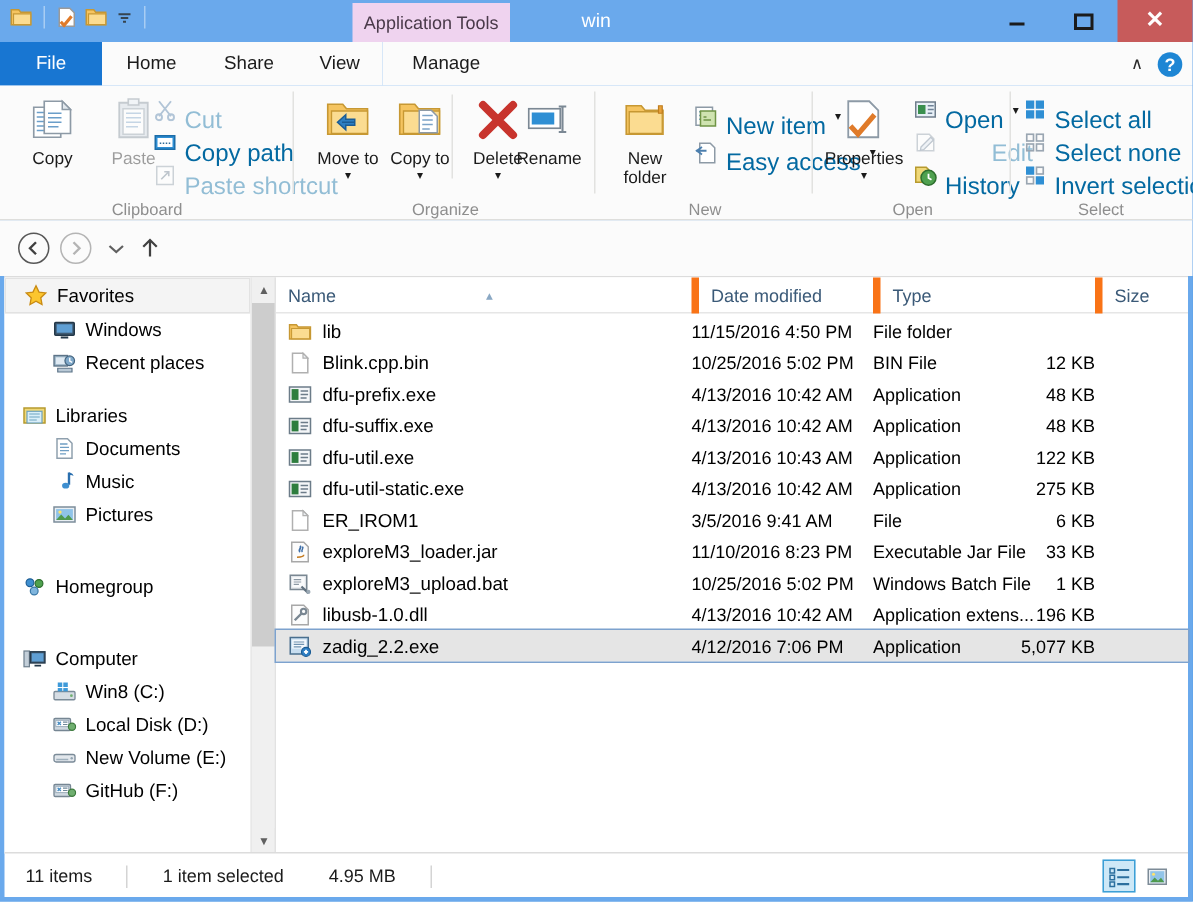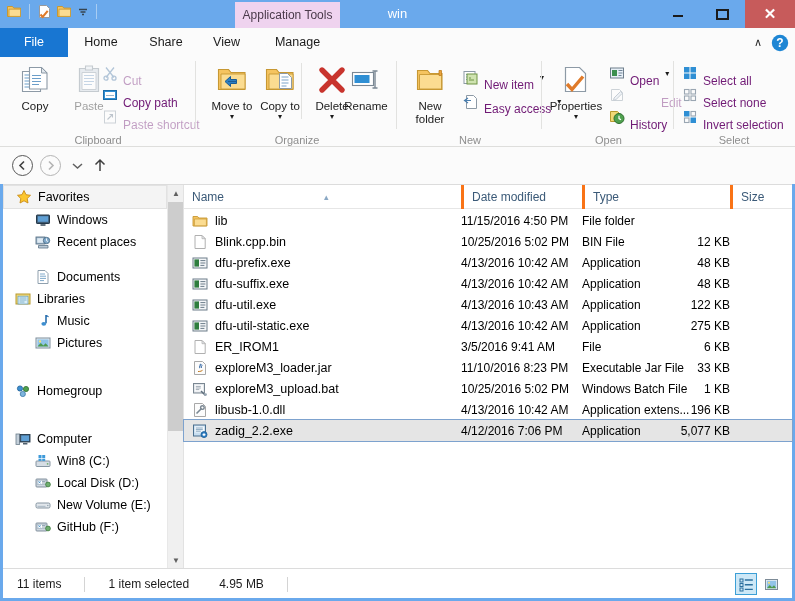--- a/index.html
+++ b/index.html
@@ -80,21 +80,21 @@
     justify-content: flex-start; cursor: default; padding-top: 3px;
   }
   .big-btn.disabled { opacity: 0.42; }
   .bb-label { font-size: 11.5px; line-height: 13px; text-align: center; margin-top: 3px; color: #1b1b1b; }
   .bb-caret { font-size: 8px; line-height: 8px; color: #1b1b1b; }
   .small-btn {
     position: absolute; height: 22px; display: flex; align-items: center;
     gap: 5px; cursor: default; padding: 0 4px 0 2px;
   }
   .small-btn.disabled { opacity: 0.42; }
-  .sb-label { font-size: 12px; color: #701a75; white-space: nowrap; margin-top: 15px; }
+  .sb-label { font-size: 16px; color: #0369a1; white-space: nowrap; margin-top: 15px; }
   .sb-caret { font-size: 8px; color: #1b1b1b; margin-left: 1px; }
 
   
   #addressrow {
     position: absolute; left: 0; top: 147px; width: 795px; height: 37px;
     background: #fbfbfb;
   }
   .navcircle {
     position: absolute; top: 8px; width: 21px; height: 21px; border-radius: 50%;
     border: 1.4px solid #7f7f7f; cursor: default;
@@ -171,21 +171,21 @@
     position: absolute; left: 181px; top: 0; width: 608px; height: 384px;
     background: #fff;
   }
   #colheader {
     position: absolute; left: 0; top: 0; width: 608px; height: 24px;
     background: #fff; border-bottom: 1px solid #e6e6e6;
   }
   .col {
     position: absolute; top: 0; height: 24px; line-height: 24px;
     font-size: 12px; color: #3b5a78; padding-left: 8px; cursor: default;
-    border-left: 3px solid #f97316;
+    border-left: 5px solid #f97316;
   }
   .col:first-child { border-left: none; }
   #sortmark {
     position: absolute; left: 140px; top: 0px; font-size: 9px; color: #8aa8c4;
   }
   #rows { position: absolute; left: 0; top: 25px; width: 608px; height: 359px; }
   .row {
     position: relative; height: 21px; display: flex; align-items: center;
     cursor: default; font-size: 12.5px; color: #000;
   }
@@ -600,38 +600,38 @@
             <path d="M3.5 11.5h9.5v2.5H3.5z" fill="#b9c9d6" stroke="#5d7488" stroke-width="0.8"></path>
             <circle cx="11.5" cy="6.5" r="3.2" fill="#7fa8c9" stroke="#44647f" stroke-width="0.8"></circle>
             <path d="M11.5 4.5v2.2l1.6.9" stroke="#fff" stroke-width="0.9" fill="none"></path>
           </svg>
         </span>
         <span class="nav-label">Recent places</span>
       </div>
 
       <div class="nav-spacer"></div>
 
-      <div class="nav-item indent">
-        <span>
-          <svg width="16" height="16" viewBox="0 0 16 16">
-            <path d="M3 1.5h7l3 3v10H3z" fill="#fff" stroke="#8fa0ae" stroke-width="1"></path>
-            <path d="M5 5h5M5 7.2h6M5 9.4h6M5 11.6h4" stroke="#6f9ec4" stroke-width="0.9"></path>
-          </svg>
-        </span>
-        <span class="nav-label">Documents</span>
-      </div>
       <div class="nav-item">
         <span>
           <svg width="16" height="16" viewBox="0 0 16 16">
             <rect x="1" y="3" width="14" height="10" fill="#f0d878" stroke="#b79a2e" stroke-width="1"></rect>
             <rect x="3" y="5.2" width="10" height="7.8" fill="#d9eef8" stroke="#6fa3bf" stroke-width="0.8"></rect>
             <path d="M4.5 7h7M4.5 9h7M4.5 11h5" stroke="#6fa3bf" stroke-width="0.8"></path>
           </svg>
         </span>
         <span class="nav-label">Libraries</span>
+      </div>
+      <div class="nav-item indent">
+        <span>
+          <svg width="16" height="16" viewBox="0 0 16 16">
+            <path d="M3 1.5h7l3 3v10H3z" fill="#fff" stroke="#8fa0ae" stroke-width="1"></path>
+            <path d="M5 5h5M5 7.2h6M5 9.4h6M5 11.6h4" stroke="#6f9ec4" stroke-width="0.9"></path>
+          </svg>
+        </span>
+        <span class="nav-label">Documents</span>
       </div>
       <div class="nav-item indent">
         <span>
           <svg width="16" height="16" viewBox="0 0 16 16">
             <path d="M11 2v8.2" stroke="#2a6fae" stroke-width="1.6"></path>
             <path d="M11 2c2 .4 2.8 1.2 3 2.3-1.4-.9-2.2-.6-3-.3z" fill="#2a6fae"></path>
             <ellipse cx="8.8" cy="10.8" rx="2.4" ry="1.9" fill="#3e8fd0"></ellipse>
           </svg>
         </span>
         <span class="nav-label">Music</span>

